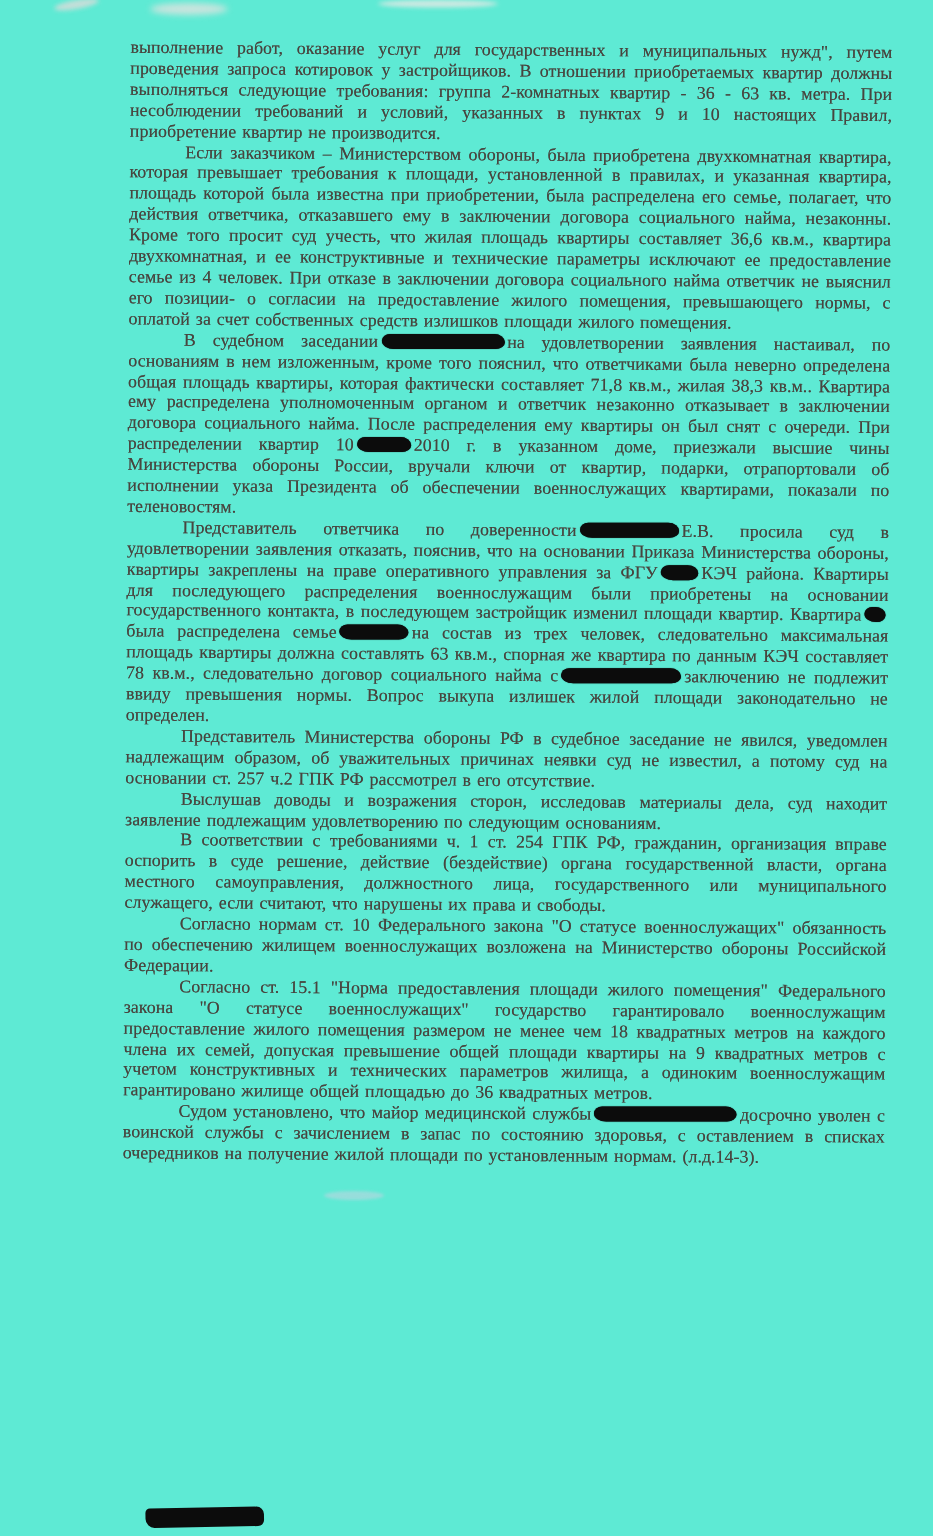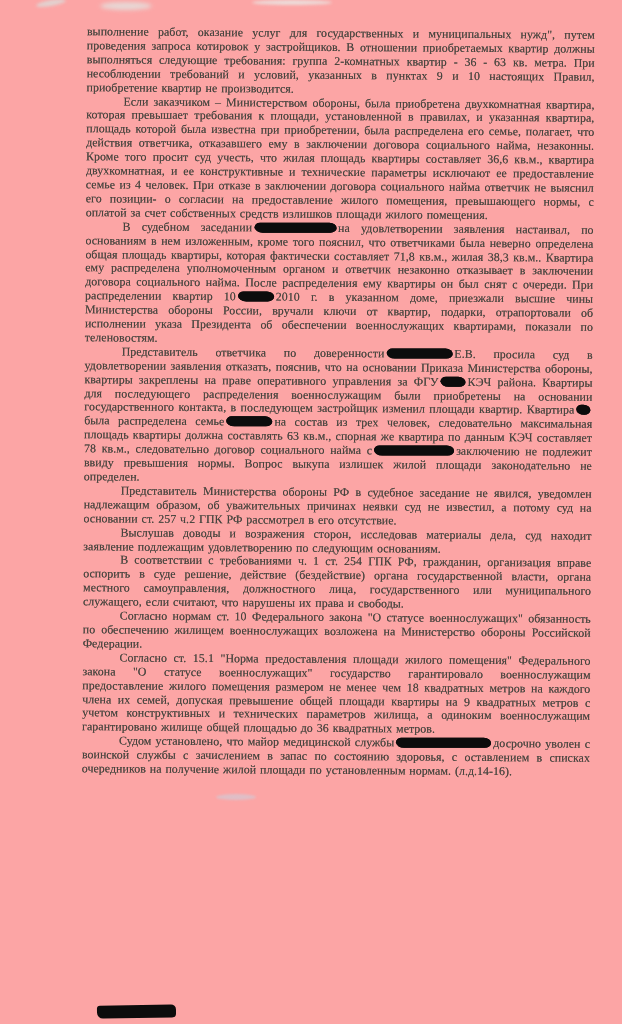--- a/index.html
+++ b/index.html
@@ -4,21 +4,21 @@
 <style>
   html, body {
     margin: 0;
     padding: 0;
     background: #ffffff;
   }
   .page {
     position: relative;
     width: 622px;
     height: 1024px;
-    background: #fca5a5;
+    background: #5eead4;
     overflow: hidden;
   }
   
   .text-block {
     position: absolute;
     left: 87px;
     top: 27px;
     width: 508px;
     font-family: "Liberation Serif", "DejaVu Serif", serif;
     font-size: 11.9px;
@@ -75,16 +75,16 @@
   <div class="text-block" style="color: rgb(72, 69, 63);">
       <p class="para"><span>выполнение работ, оказание услуг для государственных и муниципальных нужд", путем проведения запроса котировок у застройщиков. В отношении приобретаемых квартир должны выполняться следующие требования: группа 2-комнатных квартир - 36 - 63 кв. метра. При несоблюдении требований и условий, указанных в пунктах 9 и 10 настоящих Правил, приобретение квартир не производится.</span></p>
       <p class="para indent"><span>Если заказчиком – Министерством обороны, была приобретена двухкомнатная квартира, которая превышает требования к площади, установленной в правилах, и указанная квартира, площадь которой была известна при приобретении, была распределена его семье, полагает, что действия ответчика, отказавшего ему в заключении договора социального найма, незаконны. Кроме того просит суд учесть, что жилая площадь квартиры составляет 36,6 кв.м., квартира двухкомнатная, и ее конструктивные и технические параметры исключают ее предоставление семье из 4 человек. При отказе в заключении договора социального найма ответчик не выяснил его позиции- о согласии на предоставление жилого помещения, превышающего нормы, с оплатой за счет собственных средств излишков площади жилого помещения.</span></p>
       <p class="para indent"><span>В судебном заседании</span><span class="redaction" style="width: 82px; background: rgb(12, 12, 12);"></span><span>на удовлетворении заявления настаивал, по основаниям в нем изложенным, кроме того пояснил, что ответчиками была неверно определена общая площадь квартиры, которая фактически составляет 71,8 кв.м., жилая 38,3 кв.м.. Квартира ему распределена уполномоченным органом и ответчик незаконно отказывает в заключении договора социального найма. После распределения ему квартиры он был снят с очереди. При распределении квартир 10</span><span class="redaction" style="width: 36px; background: rgb(12, 12, 12);"></span><span>2010 г. в указанном доме, приезжали высшие чины Министерства обороны России, вручали ключи от квартир, подарки, отрапортовали об исполнении указа Президента об обеспечении военнослужащих квартирами, показали по теленовостям.</span></p>
       <p class="para indent"><span>Представитель ответчика по доверенности</span><span class="redaction" style="width: 66px; background: rgb(12, 12, 12);"></span><span>Е.В. просила суд в удовлетворении заявления отказать, пояснив, что на основании Приказа Министерства обороны, квартиры закреплены на праве оперативного управления за ФГУ</span><span class="redaction" style="width: 25px; background: rgb(12, 12, 12);"></span><span>КЭЧ района. Квартиры для последующего распределения военнослужащим были приобретены на основании государственного контакта, в последующем застройщик изменил площади квартир. Квартира</span><span class="redaction" style="width: 14px; background: rgb(12, 12, 12);"></span><span>была распределена семье</span><span class="redaction" style="width: 46px; background: rgb(12, 12, 12);"></span><span>на состав из трех человек, следовательно максимальная площадь квартиры должна составлять 63 кв.м., спорная же квартира по данным КЭЧ составляет 78 кв.м., следовательно договор социального найма с</span><span class="redaction" style="width: 80px; background: rgb(12, 12, 12);"></span><span>заключению не подлежит ввиду превышения нормы. Вопрос выкупа излишек жилой площади законодательно не определен.</span></p>
       <p class="para indent"><span>Представитель Министерства обороны РФ в судебное заседание не явился, уведомлен надлежащим образом, об уважительных причинах неявки суд не известил, а потому суд на основании ст. 257 ч.2 ГПК РФ рассмотрел в его отсутствие.</span></p>
       <p class="para indent"><span>Выслушав доводы и возражения сторон, исследовав материалы дела, суд находит заявление подлежащим удовлетворению по следующим основаниям.</span></p>
       <p class="para indent"><span>В соответствии с требованиями ч. 1 ст. 254 ГПК РФ, гражданин, организация вправе оспорить в суде решение, действие (бездействие) органа государственной власти, органа местного самоуправления, должностного лица, государственного или муниципального служащего, если считают, что нарушены их права и свободы.</span></p>
       <p class="para indent"><span>Согласно нормам ст. 10 Федерального закона "О статусе военнослужащих" обязанность по обеспечению жилищем военнослужащих возложена на Министерство обороны Российской Федерации.</span></p>
       <p class="para indent"><span>Согласно ст. 15.1 "Норма предоставления площади жилого помещения" Федерального закона "О статусе военнослужащих" государство гарантировало военнослужащим предоставление жилого помещения размером не менее чем 18 квадратных метров на каждого члена их семей, допуская превышение общей площади квартиры на 9 квадратных метров с учетом конструктивных и технических параметров жилища, а одиноким военнослужащим гарантировано жилище общей площадью до 36 квадратных метров.</span></p>
-      <p class="para indent"><span>Судом установлено, что майор медицинской службы</span><span class="redaction" style="width: 95px; background: rgb(12, 12, 12);"></span><span>досрочно уволен с воинской службы с зачислением в запас по состоянию здоровья, с оставлением в списках очередников на получение жилой площади по установленным нормам. (л.д.14-16).</span></p>
+      <p class="para indent"><span>Судом установлено, что майор медицинской службы</span><span class="redaction" style="width: 95px; background: rgb(12, 12, 12);"></span><span>досрочно уволен с воинской службы с зачислением в запас по состоянию здоровья, с оставлением в списках очередников на получение жилой площади по установленным нормам. (л.д.14-3).</span></p>
     </div>
   <div class="bottom-mark" style="background: rgb(12, 12, 12);"></div>
 </div>
 
 </body></html>

